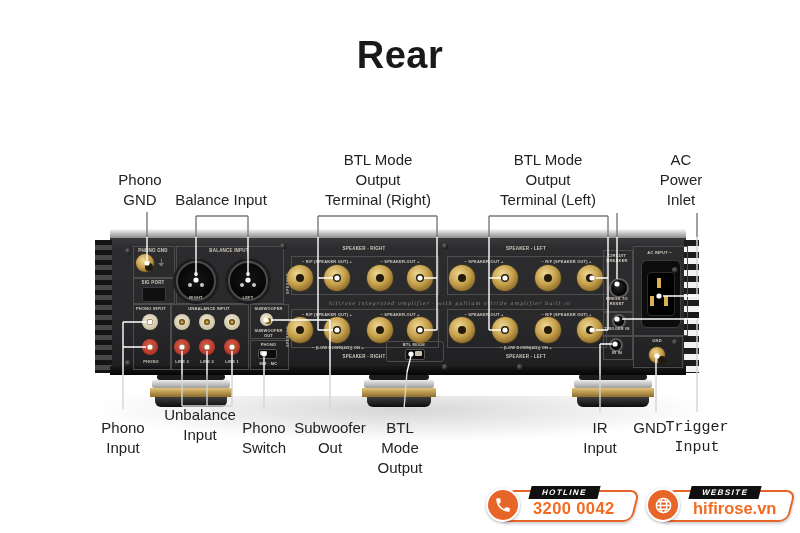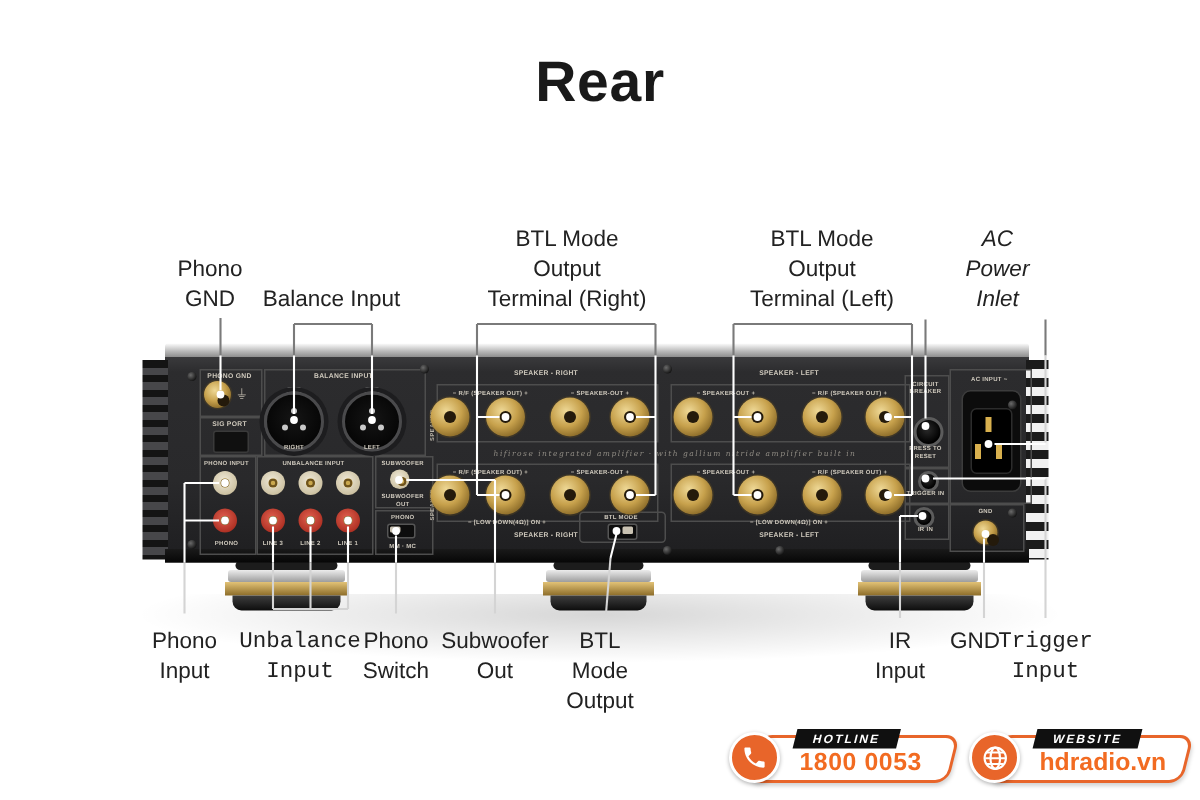--- a/index.html
+++ b/index.html
@@ -58,27 +58,27 @@
 
   <div class="abs callout-label pre" style="left:105px;top:170px;width:70px;">Phono
 GND</div>
   <div class="abs callout-label" style="left:156px;top:190px;width:130px;">Balance Input</div>
   <div class="abs callout-label pre" style="left:308px;top:150px;width:140px;">BTL Mode
 Output
 Terminal (Right)</div>
   <div class="abs callout-label pre" style="left:478px;top:150px;width:140px;">BTL Mode
 Output
 Terminal (Left)</div>
-  <div class="abs callout-label pre" style="left:630px;top:150px;width:70px;font-style:italic;">AC
+  <div class="abs callout-label pre" style="left:646px;top:150px;width:70px;">AC
 Power
 Inlet</div>
 
   <div class="abs callout-label pre" style="left:88px;top:418px;width:70px;">Phono
 Input</div>
-  <div class="abs callout-label pre" style="left:155px;top:418px;width:90px;font-family:Liberation Mono, monospace;">Unbalance
+  <div class="abs callout-label pre" style="left:155px;top:405px;width:90px;">Unbalance
 Input</div>
   <div class="abs callout-label pre" style="left:229px;top:418px;width:70px;">Phono
 Switch</div>
   <div class="abs callout-label pre" style="left:285px;top:418px;width:90px;">Subwoofer
 Out</div>
   <div class="abs callout-label pre" style="left:365px;top:418px;width:70px;">BTL
 Mode
 Output</div>
   <div class="abs callout-label pre" style="left:565px;top:418px;width:70px;">IR
 Input</div>
@@ -214,31 +214,31 @@
   <div class="abs" style="left:657px;top:278px;width:4px;height:10px;background:#d8b04e;z-index:4;"></div>
   <div class="abs" style="left:650px;top:296px;width:4px;height:10px;background:#d8b04e;z-index:4;"></div>
   <div class="abs" style="left:664px;top:296px;width:4px;height:10px;background:#d8b04e;z-index:4;"></div>
   <div class="abs sbox" style="left:633px;top:336px;width:48px;height:30px;"></div>
   <div class="abs s-label t4" style="left:633px;top:338px;width:48px;">GND</div>
   <div class="abs post" style="left:649px;top:347px;width:16px;height:16px;"></div>
 
   <div class="abs badge" style="left:486px;width:152px;">
     <div class="b-body"></div>
     <div class="b-tab">HOTLINE</div>
-    <div class="b-val">1800 0053</div>
+    <div class="b-val">3200 0042</div>
     <div class="b-circle">
       <svg width="18" height="18" viewBox="0 0 24 24" fill="#fff">
           <path d="M6.62 10.79c1.44 2.83 3.76 5.14 6.59 6.59l2.2-2.21c.27-.27.67-.36 1.02-.24 1.12.37 2.33.57 3.57.57.55 0 1 .45 1 1V20c0 .55-.45 1-1 1-9.39 0-17-7.61-17-17 0-.55.45-1 1-1h3.5c.55 0 1 .45 1 1 0 1.25.2 2.45.57 3.57.11.35.03.74-.25 1.02l-2.2 2.2z"></path>
         </svg>
     </div>
   </div>
   <div class="abs badge" style="left:646px;width:148px;">
     <div class="b-body"></div>
     <div class="b-tab">WEBSITE</div>
-    <div class="b-val" style="letter-spacing:0;">hdradio.vn</div>
+    <div class="b-val" style="letter-spacing:0;">hifirose.vn</div>
     <div class="b-circle">
       <svg width="19" height="19" viewBox="0 0 24 24" fill="none" stroke="#fff" stroke-width="1.8">
           <circle cx="12" cy="12" r="9"></circle>
           <ellipse cx="12" cy="12" rx="4" ry="9"></ellipse>
           <path d="M3.5 12h17M5 7.2h14M5 16.8h14"></path>
         </svg>
     </div>
   </div>
 
 <div class="abs post" style="left: 287px; top: 265px;"></div>

